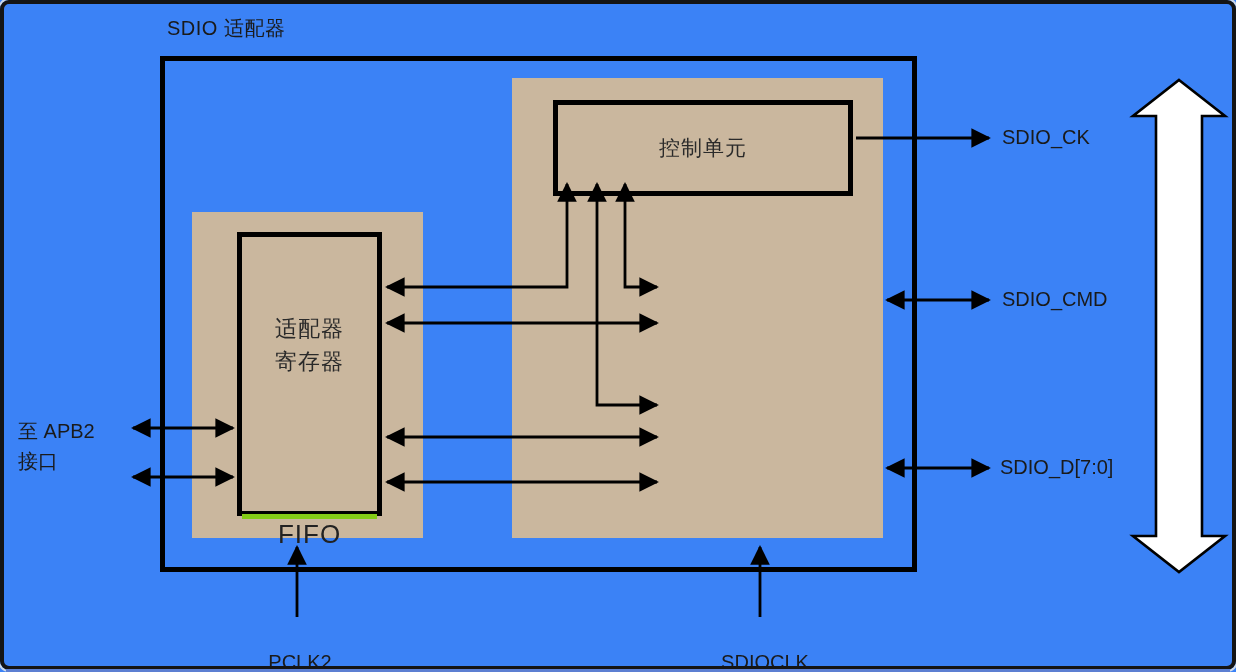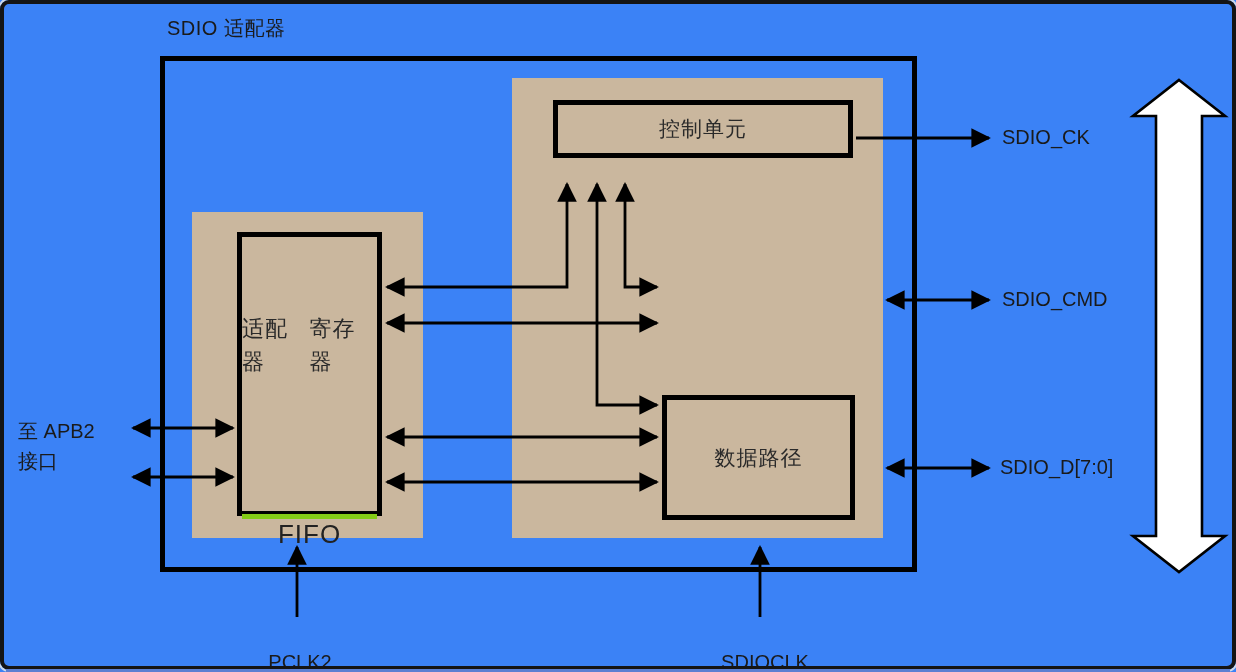--- a/index.html
+++ b/index.html
@@ -24,29 +24,29 @@
     border:5px solid #000;box-sizing:border-box;background:transparent;
   }
   .region{position:absolute;background:#cab79e;}
   .region-left{left:192px;top:212px;width:231px;height:326px;}
   .region-right{left:512px;top:78px;width:371px;height:460px;}
   .block{
     position:absolute;border:5px solid #000;box-sizing:border-box;
     display:flex;align-items:center;justify-content:center;
     font-size:21px;color:#2a2a2a;letter-spacing:1px;
   }
-  .block-control{left:553px;top:100px;width:300px;height:58px;}
+  .block-control{left:553px;top:100px;width:300px;height:96px;}
   .block-command{left:663px;top:264px;width:192px;height:81px;}
   .block-data{left:662px;top:395px;width:193px;height:125px;}
   .block-registers{
     left:237px;top:232px;width:145px;height:284px;border:5px solid #000;box-sizing:border-box;
     position:absolute;display:flex;flex-direction:column;
   }
   .registers-label{
-    flex:0 0 215px;display:flex;align-items:center;justify-content:center;
+    flex:0 0 215px;display:flex;flex-direction:column;align-items:center;justify-content:center;
     font-size:22px;line-height:33px;color:#2a2a2a;padding-bottom:62px;letter-spacing:1px;
   }
   .fifo-cell{
     flex:1;border-top:5px solid #84cc16;display:flex;align-items:flex-start;justify-content:center;
     font-size:26px;letter-spacing:1px;color:#222;
   }
   .side-label{position:absolute;font-size:20px;color:#1a1a1a;white-space:nowrap;}
   .apb2-label{left:18px;top:416px;line-height:30px;}
   .lbl-ck{left:1002px;top:126px;}
   .lbl-cmd{left:1002px;top:288px;}
@@ -70,23 +70,20 @@
   <div class="region region-left"></div>
   <div class="region region-right"></div>
 
   <div class="outer-frame"></div>
 
   <div class="block block-control">
     <span>控制单元</span>
   </div>
 
 
-  <div class="block block-data">
-    <span>数据路径</span>
-  </div>
 
   <div class="block-registers">
     <div class="registers-label">
       <span>适配器</span>
       <span>寄存器</span>
     </div>
     <div class="fifo-cell">
       <span>FIFO</span>
     </div>
   </div>

